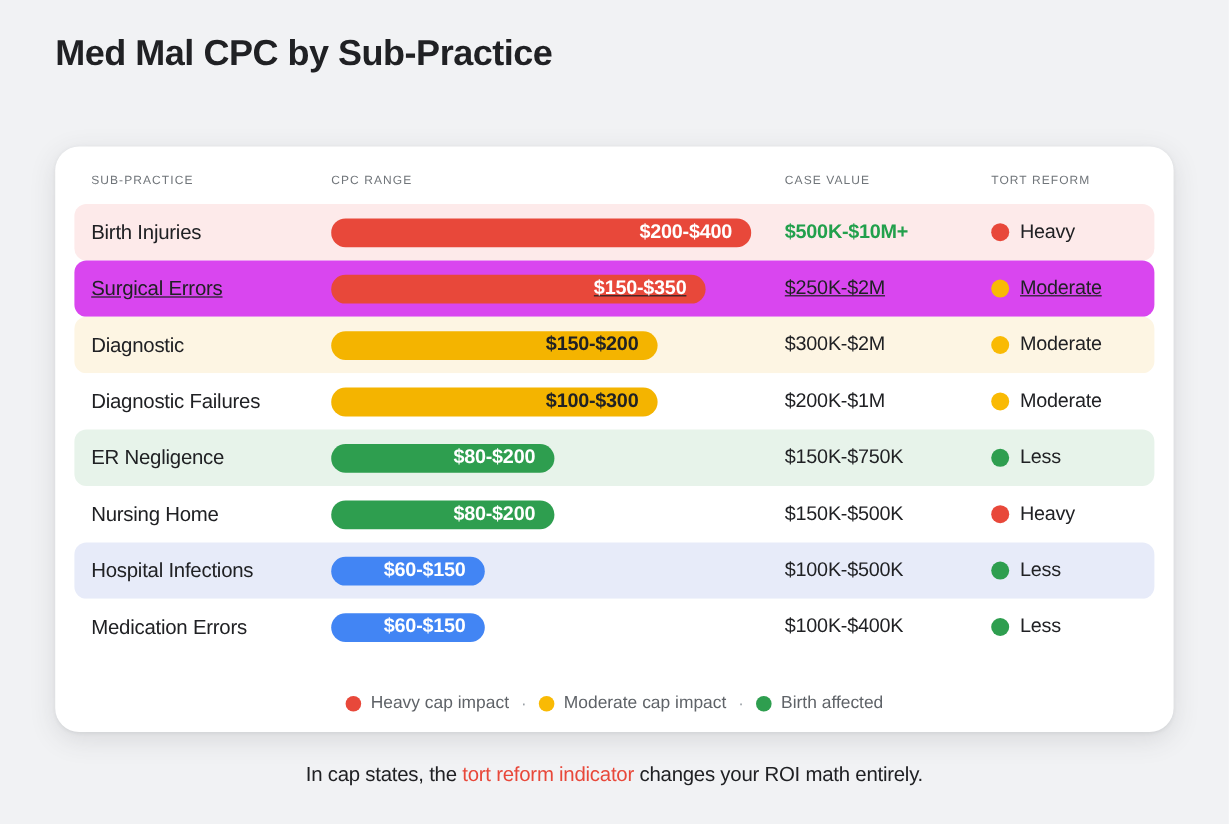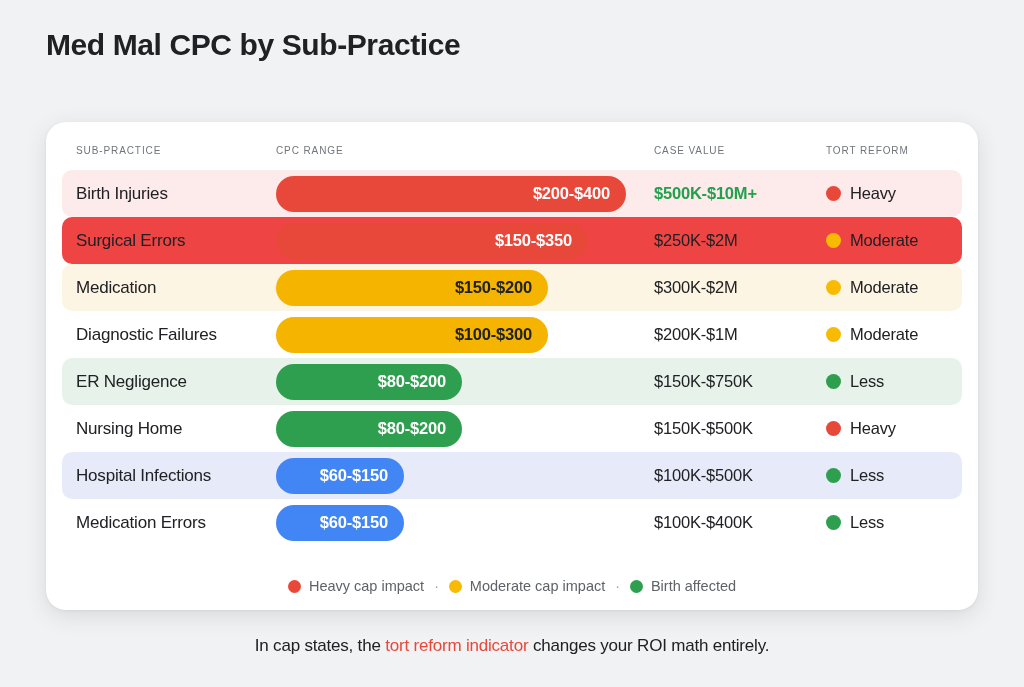--- a/index.html
+++ b/index.html
@@ -95,21 +95,21 @@
     letter-spacing: -0.2px;
   }
 
   .barwrap {
     position: relative;
     height: 36px;
     display: flex;
     align-items: center;
   }
   .bar {
-    height: 36px;
+    height: 24px;
     border-radius: 18px;
     display: flex;
     align-items: center;
     justify-content: flex-end;
     box-sizing: border-box;
     padding-right: 16px;
     font-size: 16.5px;
     font-weight: bold;
     letter-spacing: -0.2px;
     white-space: nowrap;
@@ -201,33 +201,33 @@
           <div class="c-name">Birth Injuries</div>
           <div class="c-bar barwrap">
             <div class="bar" style="width: 350px; background: rgb(232, 72, 58); color: rgb(255, 255, 255);">$200-$400</div>
           </div>
           <div class="c-value cval highlight">$500K-$10M+</div>
           <div class="c-tort tort">
             <span class="dot" style="background: rgb(232, 72, 58);"></span>
             <span>Heavy</span>
           </div>
         </div>
-        <div class="row" style="background: #ef4444;">
+        <div class="row" style="background: #d946ef; text-decoration: underline;">
           <div class="c-name">Surgical Errors</div>
           <div class="c-bar barwrap">
             <div class="bar" style="width: 312px; background: rgb(232, 72, 58); color: rgb(255, 255, 255);">$150-$350</div>
           </div>
           <div class="c-value cval">$250K-$2M</div>
           <div class="c-tort tort">
             <span class="dot" style="background: rgb(249, 186, 4);"></span>
             <span>Moderate</span>
           </div>
         </div>
         <div class="row" style="background: rgb(253, 245, 227);">
-          <div class="c-name">Medication</div>
+          <div class="c-name">Diagnostic</div>
           <div class="c-bar barwrap">
             <div class="bar" style="width: 272px; background: rgb(244, 180, 0); color: rgb(32, 33, 36);">$150-$200</div>
           </div>
           <div class="c-value cval">$300K-$2M</div>
           <div class="c-tort tort">
             <span class="dot" style="background: rgb(249, 186, 4);"></span>
             <span>Moderate</span>
           </div>
         </div>
         <div class="row" style="background: rgb(255, 255, 255);">

